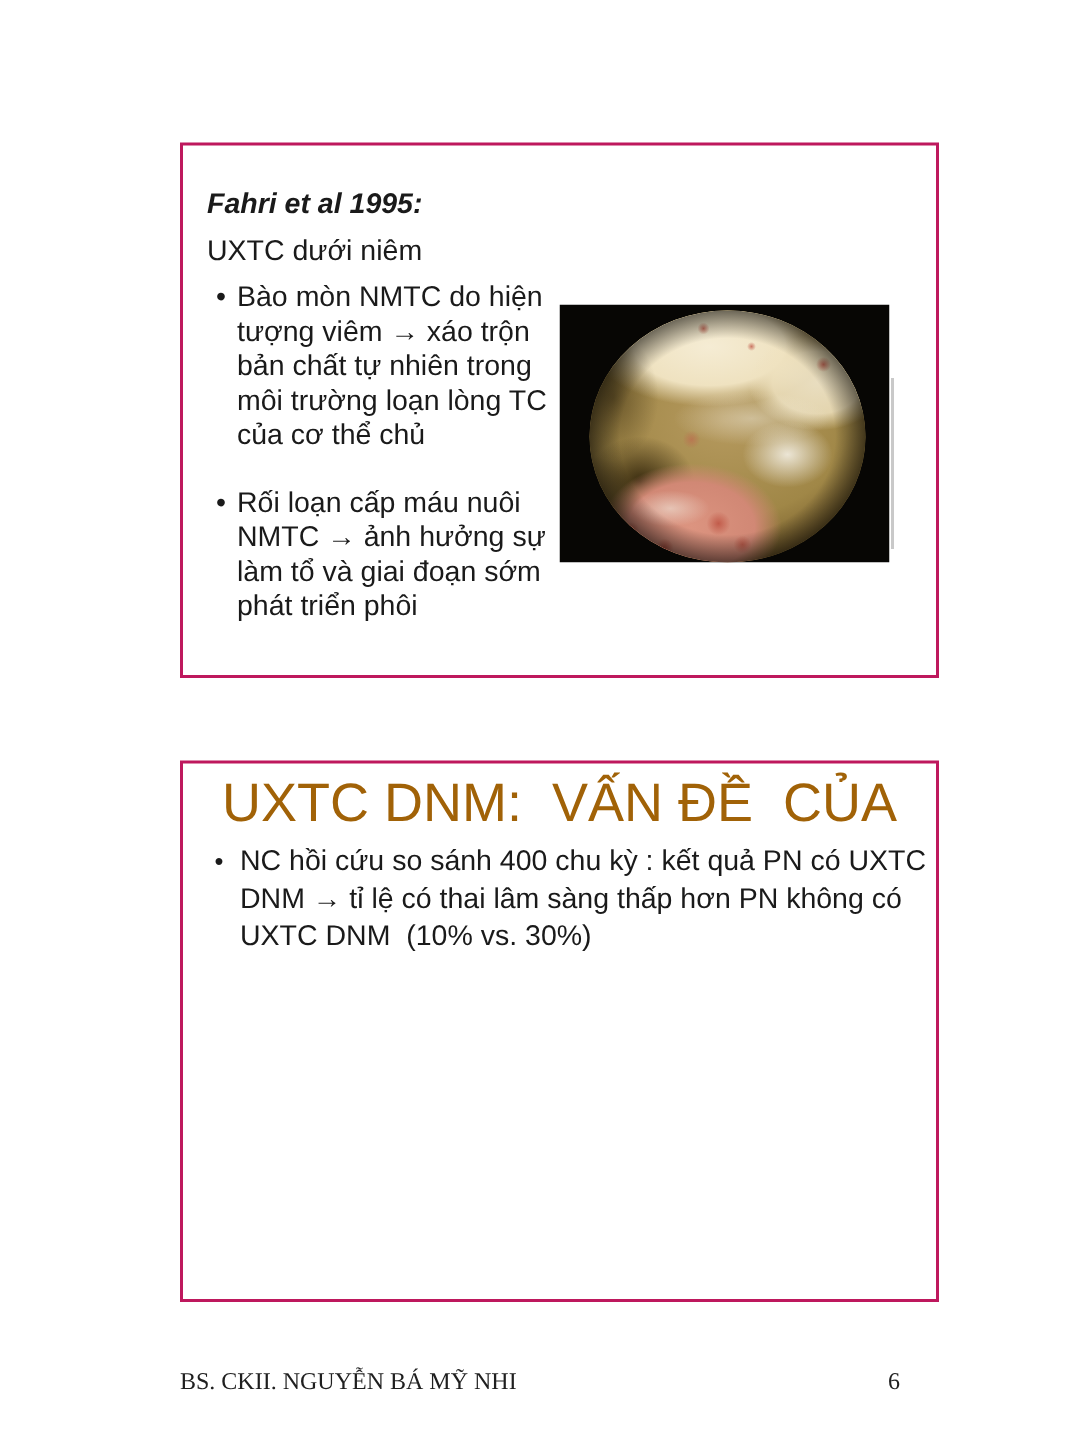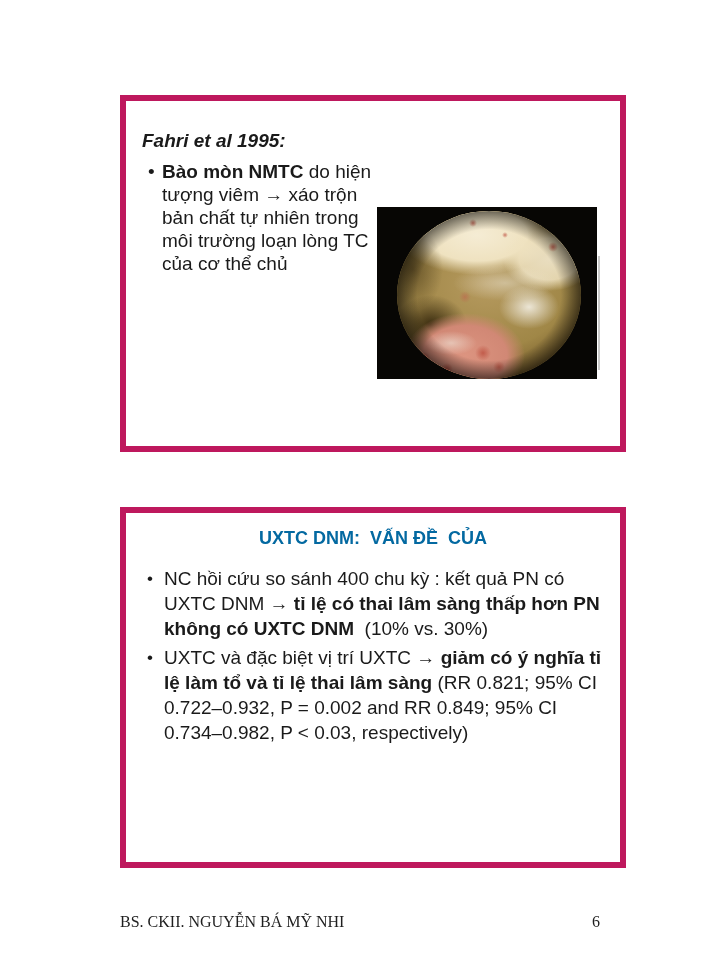--- a/index.html
+++ b/index.html
@@ -3,50 +3,50 @@
 <meta charset="utf-8">
 <style>
   html,body { margin:0; padding:0; background:#ffffff; }
   body {
     width:720px; height:960px; position:relative; overflow:hidden;
     font-family:"Liberation Sans","DejaVu Sans",sans-serif;
     color:#1a1a1a;
   }
   .slide {
     position:absolute; left:120px; width:506px;
-    background:#ffffff; border:6px solid #be185d;
+    background:#ffffff; border:2px solid #be185d;
     box-sizing:border-box;
   }
   .slide-1 { top:95px;  height:357px; }
   .slide-2 { top:507px; height:361px; }
 
   
   .s1-content {
     position:absolute; left:16px; top:28px; width:244px;
     font-size:19px; line-height:23px;
   }
   .s1-heading { margin:0 0 8px 0; font-style:italic; font-weight:bold; }
   .s1-subheading { margin:0 0 8px 0; }
   .bullet-list { list-style:none; margin:0; padding:0; }
   .bullet-list li { position:relative; padding-left:20px; }
   .bullet-list li::before { content:"\2022"; position:absolute; left:6px; }
   .s1-content .bullet-list li + li { margin-top:12px; }
-  .bold-seg { font-weight:bold; }
+  .bold-seg { font-weight:normal; }
   .seg { white-space:pre-wrap; }
 
   .endo-img { position:absolute; left:251px; top:106px; width:220px; height:172px; }
   .img-edge-line {
     position:absolute; left:472px; top:155px; width:2px; height:114px;
     background:#c9c9c9;
   }
 
   
   .s2-title {
     margin:8px 6px 0 6px; text-align:center;
-    font-size:18px; line-height:35px; color:#0369a1;font-weight:bold;
+    font-size:36px; line-height:35px; color:#a16207;
   }
   .s2-bullets {
     margin:10px 0 0 0; padding:0 0 0 16px;
     font-size:19px; line-height:25px; list-style:none;
   }
   .s2-bullets li { position:relative; padding-left:22px; margin-bottom:4px; }
   .s2-bullets li::before { content:"\2022"; position:absolute; left:5px; font-size:17px; }
 
   
   .footer {
@@ -57,22 +57,24 @@
   }
 </style>
 </head>
 <body>
 
 <div>
 
   <div class="slide slide-1">
     <div class="s1-content">
       <p class="s1-heading">Fahri et al 1995:</p>
+      <p class="s1-subheading">UXTC dưới niêm</p>
       <ul class="bullet-list">
         <li><span class="seg bold-seg">Bào mòn NMTC</span><span class="seg"> do hiện tượng viêm → xáo trộn bản chất tự nhiên trong môi trường loạn lòng TC của cơ thể chủ</span></li>
+        <li style="margin-top:22px;"><span class="seg bold-seg">Rối loạn cấp máu nuôi NMTC</span><span class="seg"> → ảnh hưởng sự làm tổ và giai đoạn sớm phát triển phôi</span></li>
       </ul>
     </div>
 
     <svg class="endo-img" viewBox="0 0 220 172" width="220" height="172" xmlns="http://www.w3.org/2000/svg" aria-hidden="true">
       <defs>
         <clipPath id="cp">
             <ellipse cx="112" cy="88" rx="92" ry="84"></ellipse>
           </clipPath>
         <radialGradient id="base" cx="50%" cy="45%" r="68%">
           <stop offset="0%" stop-color="#b69a5f"></stop>
@@ -132,21 +134,20 @@
     </svg>
     <div class="img-edge-line"></div>
   </div>
 
   <div class="slide slide-2">
     <div class="s2-title">
       <div class="seg">UXTC DNM:  VẤN ĐỀ  CỦA</div>
     </div>
     <ul class="bullet-list s2-bullets">
       <li><span class="seg">NC hồi cứu so sánh 400 chu kỳ : kết quả PN có UXTC DNM → </span><span class="seg bold-seg">tỉ lệ có thai lâm sàng thấp hơn PN không có UXTC DNM</span><span class="seg">  (10% vs. 30%)</span></li>
-      <li><span class="seg">UXTC và đặc biệt vị trí UXTC → </span><span class="seg bold-seg">giảm có ý nghĩa tỉ lệ làm tổ và tỉ lệ thai lâm sàng</span><span class="seg"> (RR 0.821; 95% CI 0.722–0.932, P = 0.002 and RR 0.849; 95% CI 0.734–0.982, P &lt; 0.03, respectively)</span></li>
     </ul>
   </div>
 
   <div class="footer">
     <span>BS. CKII. NGUYỄN BÁ MỸ NHI</span>
     <span>6</span>
   </div>
 
 </div>
 

